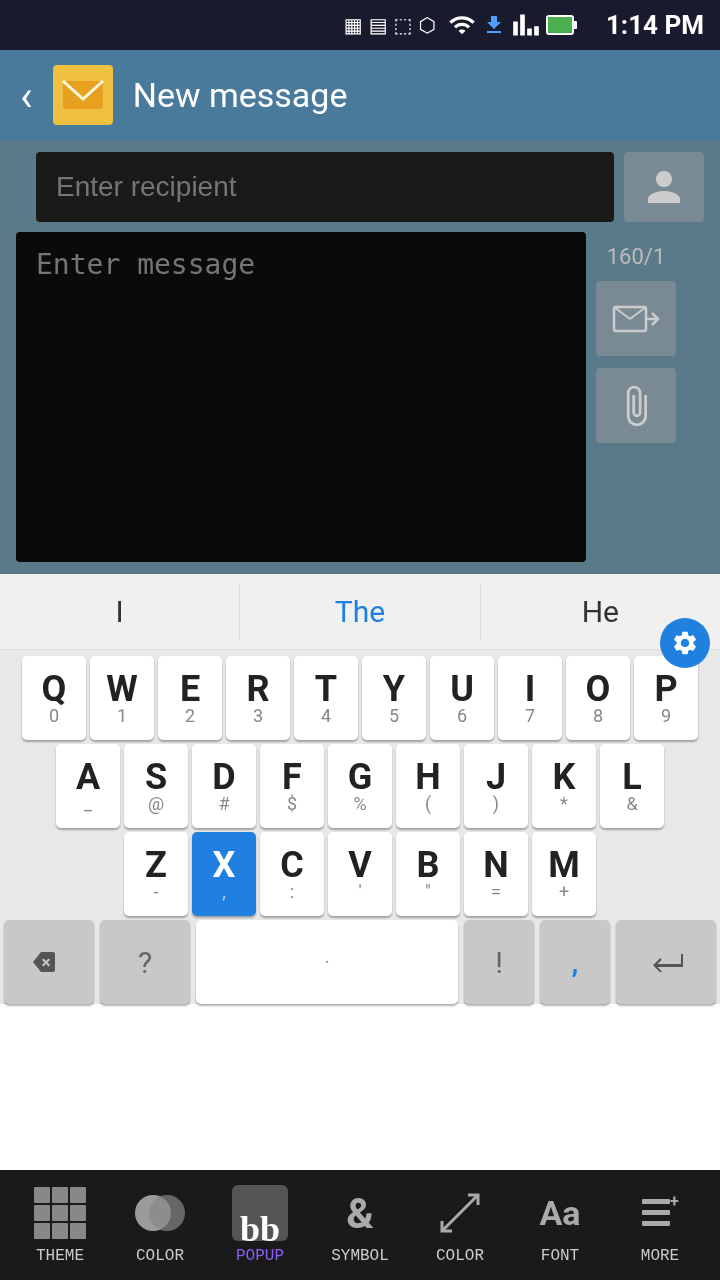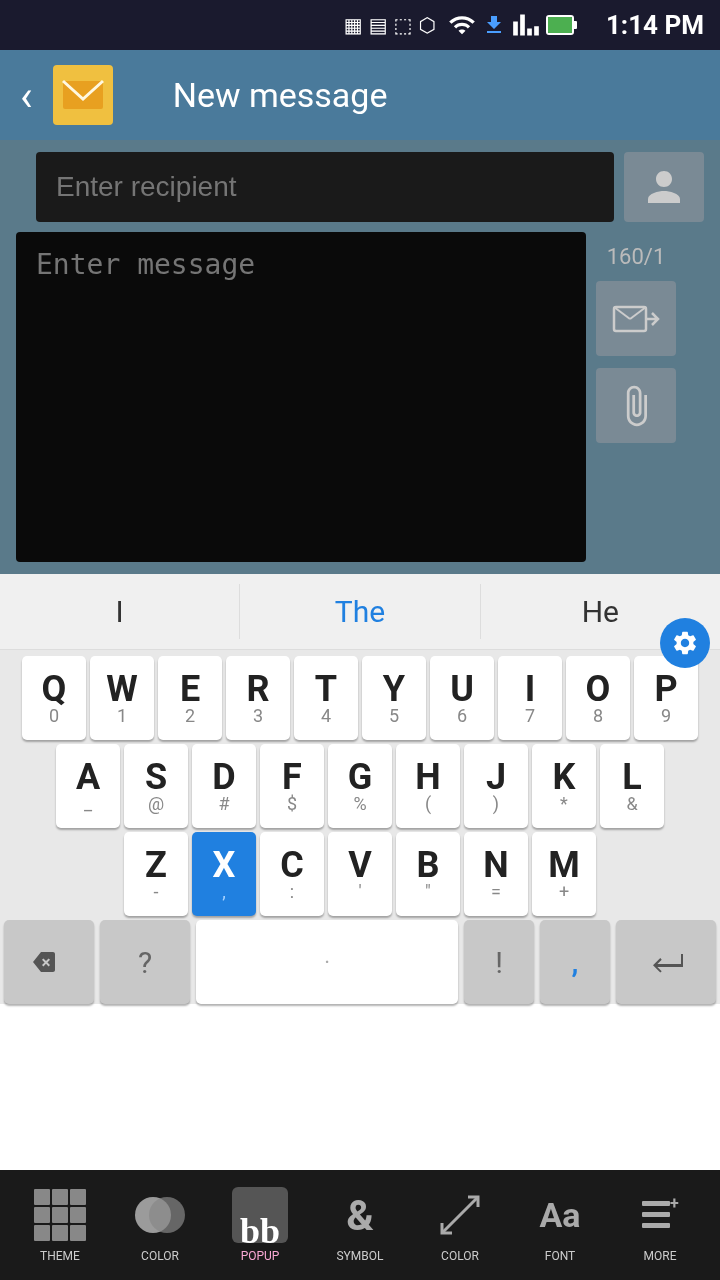--- a/index.html
+++ b/index.html
@@ -55,21 +55,20 @@
       border-radius: 4px;
       display: flex;
       align-items: center;
       justify-content: center;
       font-size: 30px;
     }
     .header-title {
       color: white;
       font-size: 34px;
       font-weight: normal;
-      margin-left: 40px;
     }
 
     
     .message-area {
       background: #5a7a8a;
       padding: 12px 16px;
       display: flex;
       flex-direction: column;
       gap: 10px;
     }
@@ -287,22 +286,23 @@
     }
     .toolbar-icon-area {
       width: 56px;
       height: 56px;
       display: flex;
       align-items: center;
       justify-content: center;
     }
     .toolbar-label {
       color: #ccc;
-      font-size: 12px;
+      font-size: 16px;
       text-align: center;
+      font-family: Liberation Mono, monospace;
     }
     .toolbar-item.active-toolbar .toolbar-icon-area {
       background: #444;
       border-radius: 4px;
     }
     .toolbar-item.active-toolbar .toolbar-label {
       color: white;
     }
 
     
@@ -569,21 +569,21 @@
         <circle cx="33" cy="26" r="18" fill="#888" opacity="0.7"></circle>
       </svg>
     </div>
     <span class="toolbar-label">COLOR</span>
   </div>
 
   <div class="toolbar-item active-toolbar">
     <div class="toolbar-icon-area" style="background:#555;border-radius:6px;padding:4px;">
       <span style="color:white;font-size:36px;font-weight:bold;font-family:serif;margin-top:32px;">bb</span>
     </div>
-    <span class="toolbar-label" style="color:#f9a8d4;">POPUP</span>
+    <span class="toolbar-label" style="color:#8b5cf6;">POPUP</span>
   </div>
 
   <div class="toolbar-item">
     <div class="toolbar-icon-area">
       <span style="color:#aaa;font-size:42px;font-weight:bold;">&amp;</span>
     </div>
     <span class="toolbar-label">SYMBOL</span>
   </div>
 
   <div class="toolbar-item">

